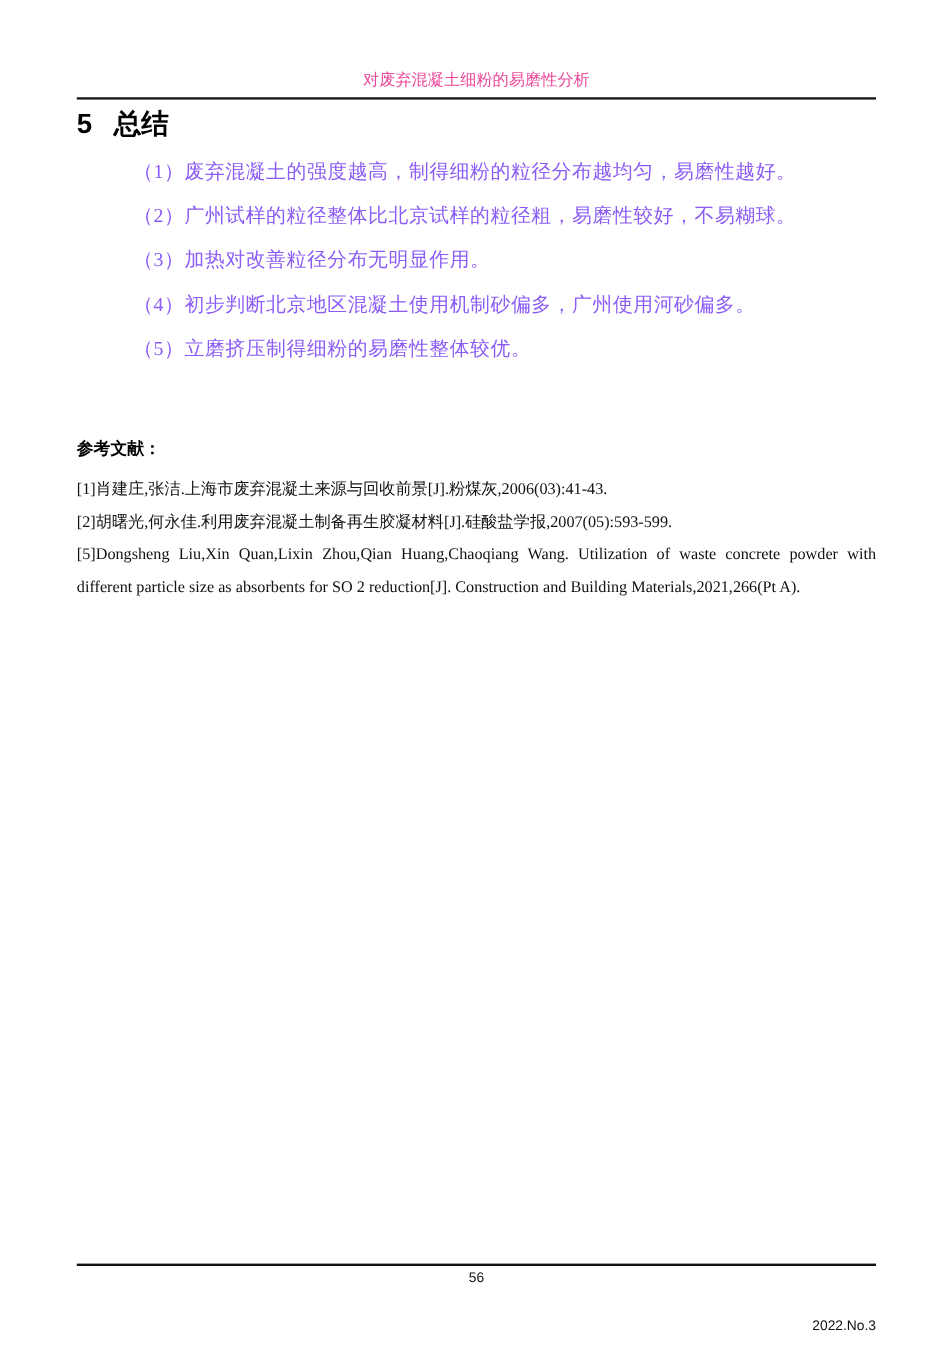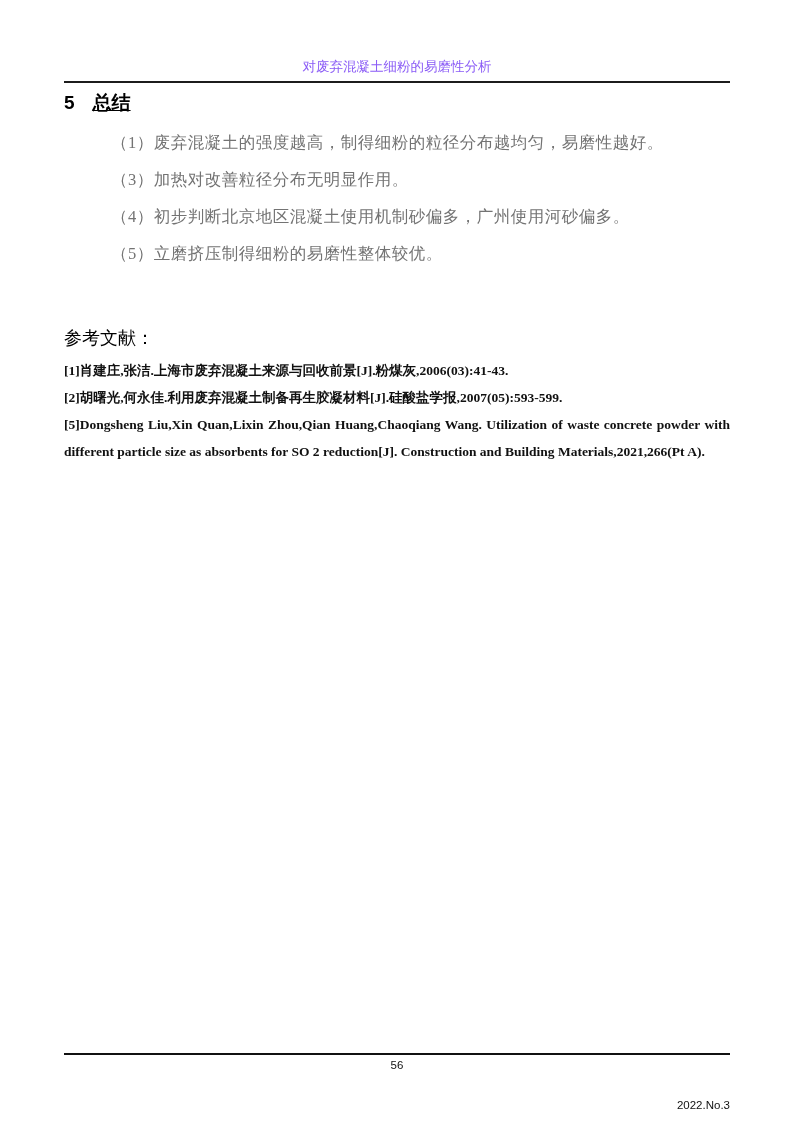--- a/index.html
+++ b/index.html
@@ -21,69 +21,67 @@
     position: absolute;
     left: 64px;
     right: 63px;
     top: 0;
   }
   .running-head {
     padding-top: 58px;
     text-align: center;
     font-size: 13.5px;
     line-height: 18px;
-    color: #8b5cf6;
+    color: #ec4899;
   }
   .head-rule {
     margin-top: 5px;
     border-bottom: 2px solid #1c1c1c;
     height: 0;
   }
   .section-heading {
     margin: 8px 0 0 0;
     font-family: "Liberation Sans", "DejaVu Sans", sans-serif;
     font-weight: bold;
-    font-size: 19px;
+    font-size: 23px;
     line-height: 24px;
     color: #000000;
-    text-decoration: underline;
   }
   .section-heading .sec-num {
     display: inline-block;
     margin-right: 18px;
   }
   .conclusions {
     margin-top: 19px;
   }
   .conclusion-item {
     margin: 0 0 19px 0;
     padding-left: 47px;
     font-size: 16.5px;
     line-height: 18px;
     letter-spacing: 0.5px;
-    color: #737373;
+    color: #8b5cf6;
   }
   .references {
     margin-top: 66px;
   }
   .references-heading {
     margin: 0 0 10px 0;
-    font-weight: normal;
-    font-size: 18px;
+    font-weight: bold;
+    font-size: 14px;
     line-height: 18px;
     color: #000000;
   }
   .reference-item {
     margin: 0;
     font-size: 13.5px;
     line-height: 27px;
     text-align: justify;
     text-justify: inter-character;
     color: #111111;
-    font-weight: bold;
   }
   .footer {
     position: absolute;
     left: 64px;
     right: 63px;
     top: 1053px;
   }
   .footer-rule {
     border-bottom: 2.5px solid #111111;
     height: 0;
@@ -117,20 +115,21 @@
 
     <div class="running-head">对废弃混凝土细粉的易磨性分析</div>
     <div class="head-rule"></div>
 
     <h1 class="section-heading">
       <span class="sec-num">5</span><span>总结</span>
     </h1>
 
     <div class="conclusions">
       <p class="conclusion-item">（1）废弃混凝土的强度越高，制得细粉的粒径分布越均匀，易磨性越好。</p>
+      <p class="conclusion-item">（2）广州试样的粒径整体比北京试样的粒径粗，易磨性较好，不易糊球。</p>
       <p class="conclusion-item">（3）加热对改善粒径分布无明显作用。</p>
       <p class="conclusion-item">（4）初步判断北京地区混凝土使用机制砂偏多，广州使用河砂偏多。</p>
       <p class="conclusion-item">（5）立磨挤压制得细粉的易磨性整体较优。</p>
     </div>
 
     <div class="references">
       <p class="references-heading">参考文献：</p>
       <p class="reference-item">[1]肖建庄,张洁.上海市废弃混凝土来源与回收前景[J].粉煤灰,2006(03):41-43.</p>
       <p class="reference-item">[2]胡曙光,何永佳.利用废弃混凝土制备再生胶凝材料[J].硅酸盐学报,2007(05):593-599.</p>
       <p class="reference-item">[5]Dongsheng Liu,Xin Quan,Lixin Zhou,Qian Huang,Chaoqiang Wang. Utilization of waste concrete powder with different particle size as absorbents for SO 2 reduction[J]. Construction and Building Materials,2021,266(Pt A).</p>

